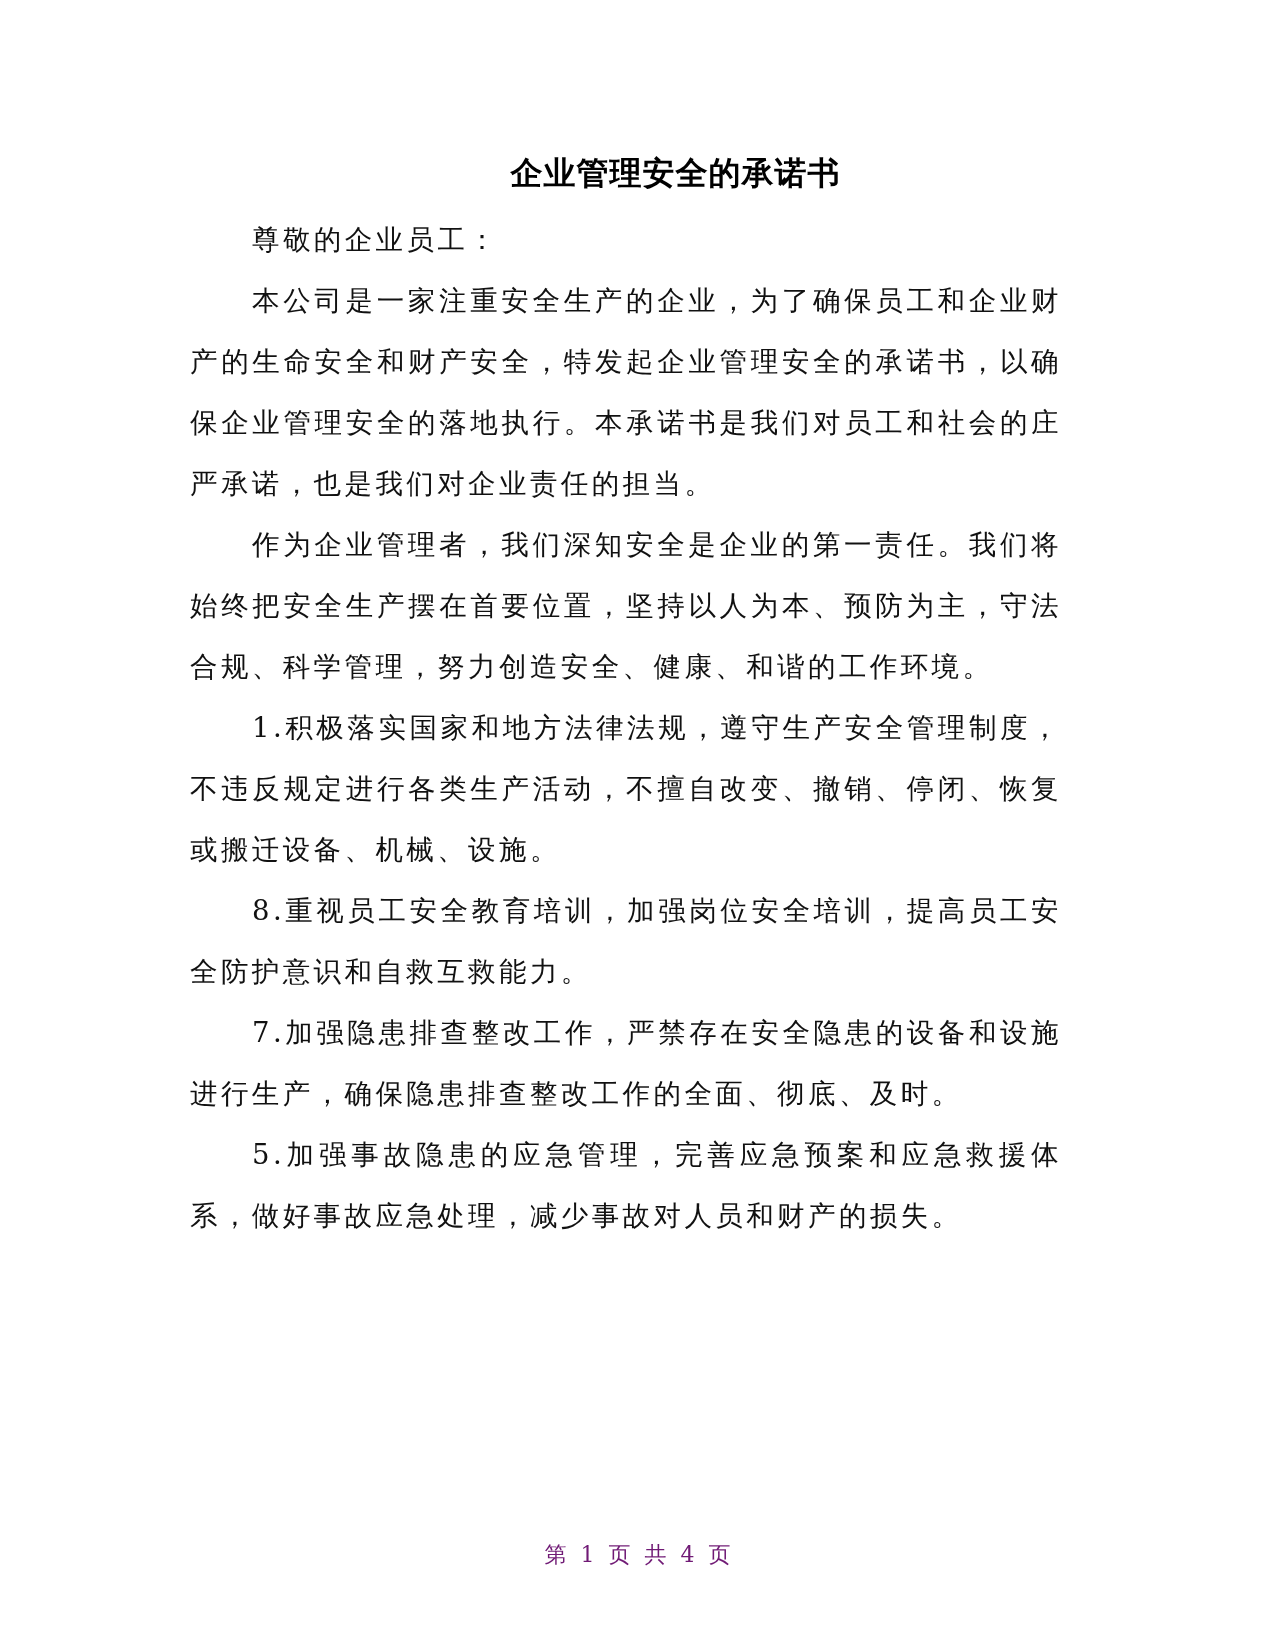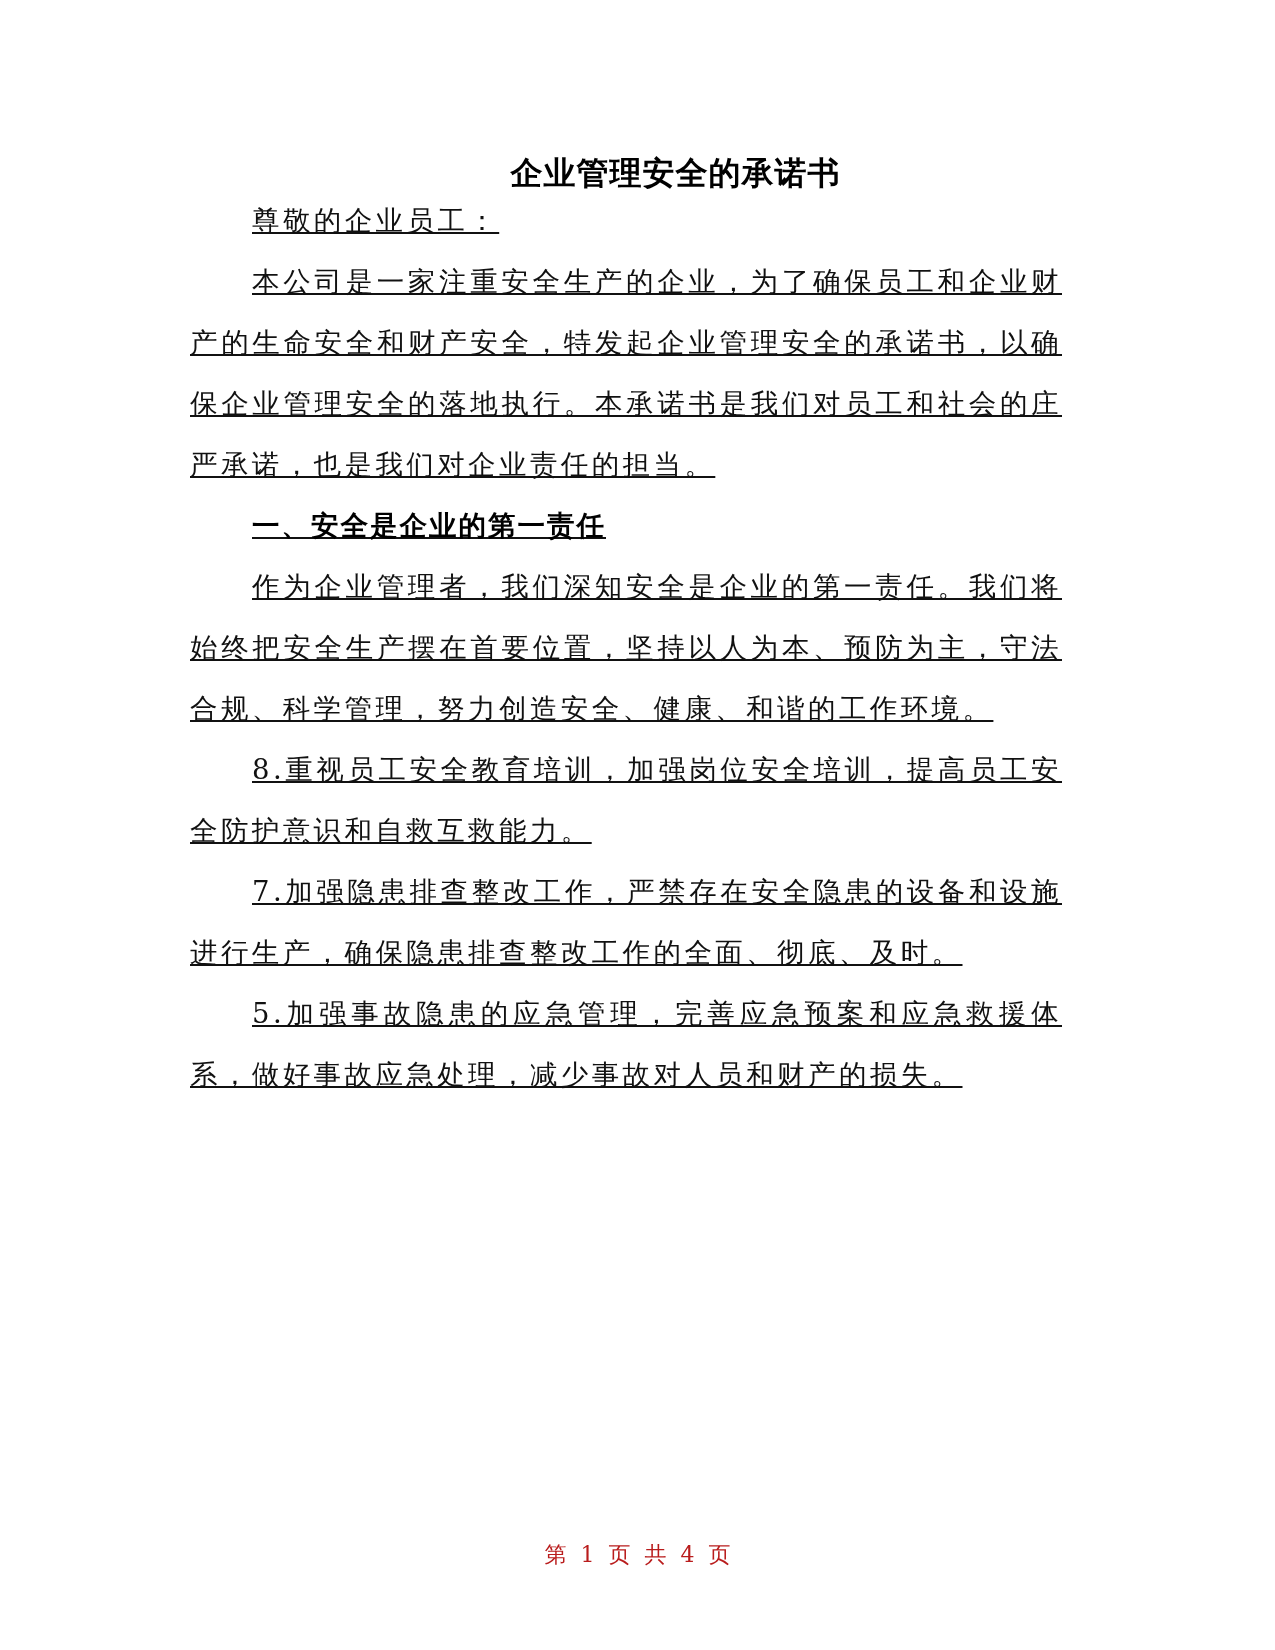--- a/index.html
+++ b/index.html
@@ -30,29 +30,28 @@
       font-family: "DejaVu Sans", "Liberation Sans", sans-serif;
       font-weight: bold;
       font-size: 32px;
       line-height: 42px;
       letter-spacing: 1px;
       color: #000;
       padding-left: 38px;
     }
     .body {
       position: absolute;
-      top: 190px;
+      top: 209px;
       left: 190px;
       width: 872px;
       font-size: 27.5px;
       line-height: 61px;
       letter-spacing: 3.4px;
       text-align: justify;
       text-justify: inter-character;
-      text-decoration: underline;
     }
     .para {
       margin: 0;
       text-indent: 62px;
     }
     .heading {
       margin: 0;
       text-indent: 62px;
       font-family: "DejaVu Sans", "Liberation Sans", sans-serif;
       font-weight: bold;
@@ -62,36 +61,36 @@
     }
     .footer {
       position: absolute;
       top: 1540px;
       left: 0;
       width: 1275px;
       text-align: center;
       font-size: 22px;
       line-height: 30px;
       word-spacing: 0;
-      color: #b91c1c;
+      color: #701a75;
     }
     .footer span { margin: 0 7px; }
   </style>
 </head>
 <body>
 
 <div class="page">
   <div class="title">企业管理安全的承诺书</div>
 
   <div class="body">
     <p class="para">尊敬的企业员工：</p>
     <p class="para">本公司是一家注重安全生产的企业，为了确保员工和企业财产的生命安全和财产安全，特发起企业管理安全的承诺书，以确保企业管理安全的落地执行。本承诺书是我们对员工和社会的庄严承诺，也是我们对企业责任的担当。</p>
 
-    <p class="heading">一、安全是企业的第一责任</p>
     <p class="para">作为企业管理者，我们深知安全是企业的第一责任。我们将始终把安全生产摆在首要位置，坚持以人为本、预防为主，守法合规、科学管理，努力创造安全、健康、和谐的工作环境。</p>
+    <p class="para">1.积极落实国家和地方法律法规，遵守生产安全管理制度，不违反规定进行各类生产活动，不擅自改变、撤销、停闭、恢复或搬迁设备、机械、设施。</p>
     <p class="para">8.重视员工安全教育培训，加强岗位安全培训，提高员工安全防护意识和自救互救能力。</p>
     <p class="para">7.加强隐患排查整改工作，严禁存在安全隐患的设备和设施进行生产，确保隐患排查整改工作的全面、彻底、及时。</p>
     <p class="para">5.加强事故隐患的应急管理，完善应急预案和应急救援体系，做好事故应急处理，减少事故对人员和财产的损失。</p>
 
   </div>
 
   <div class="footer">
     <span>第</span><span>1</span><span>页</span><span>共</span><span>4</span><span>页</span>
   </div>
 </div>

